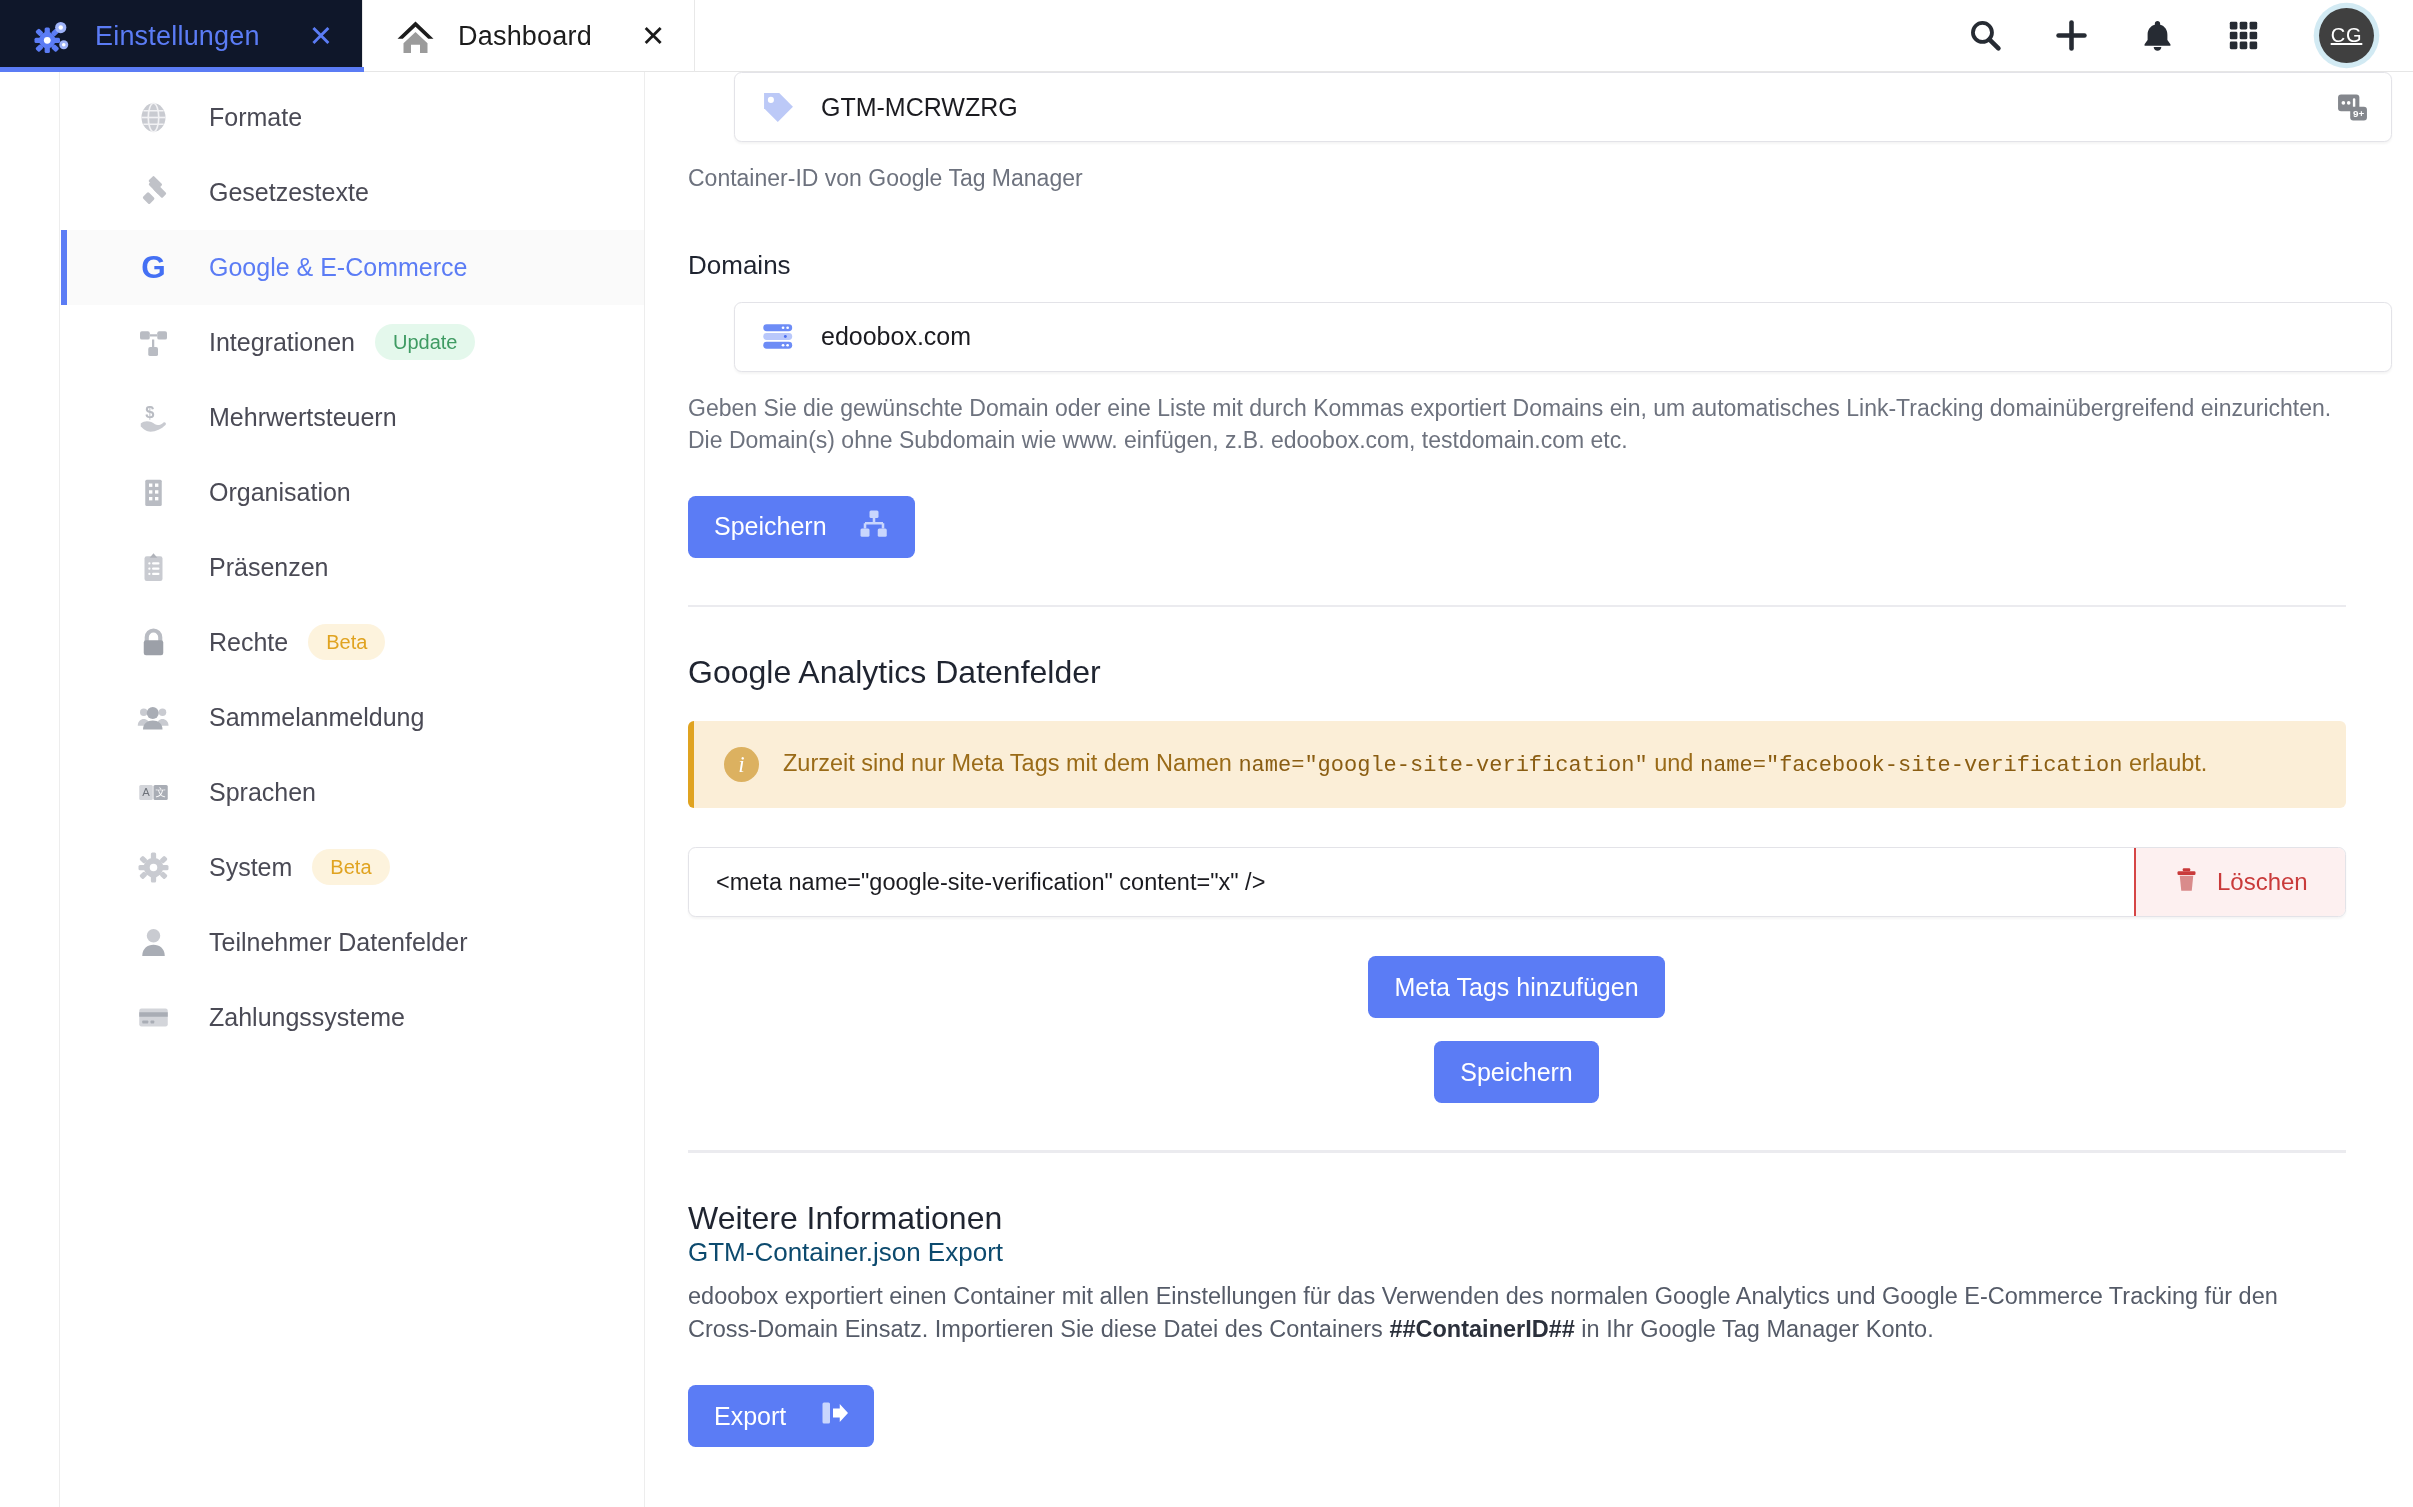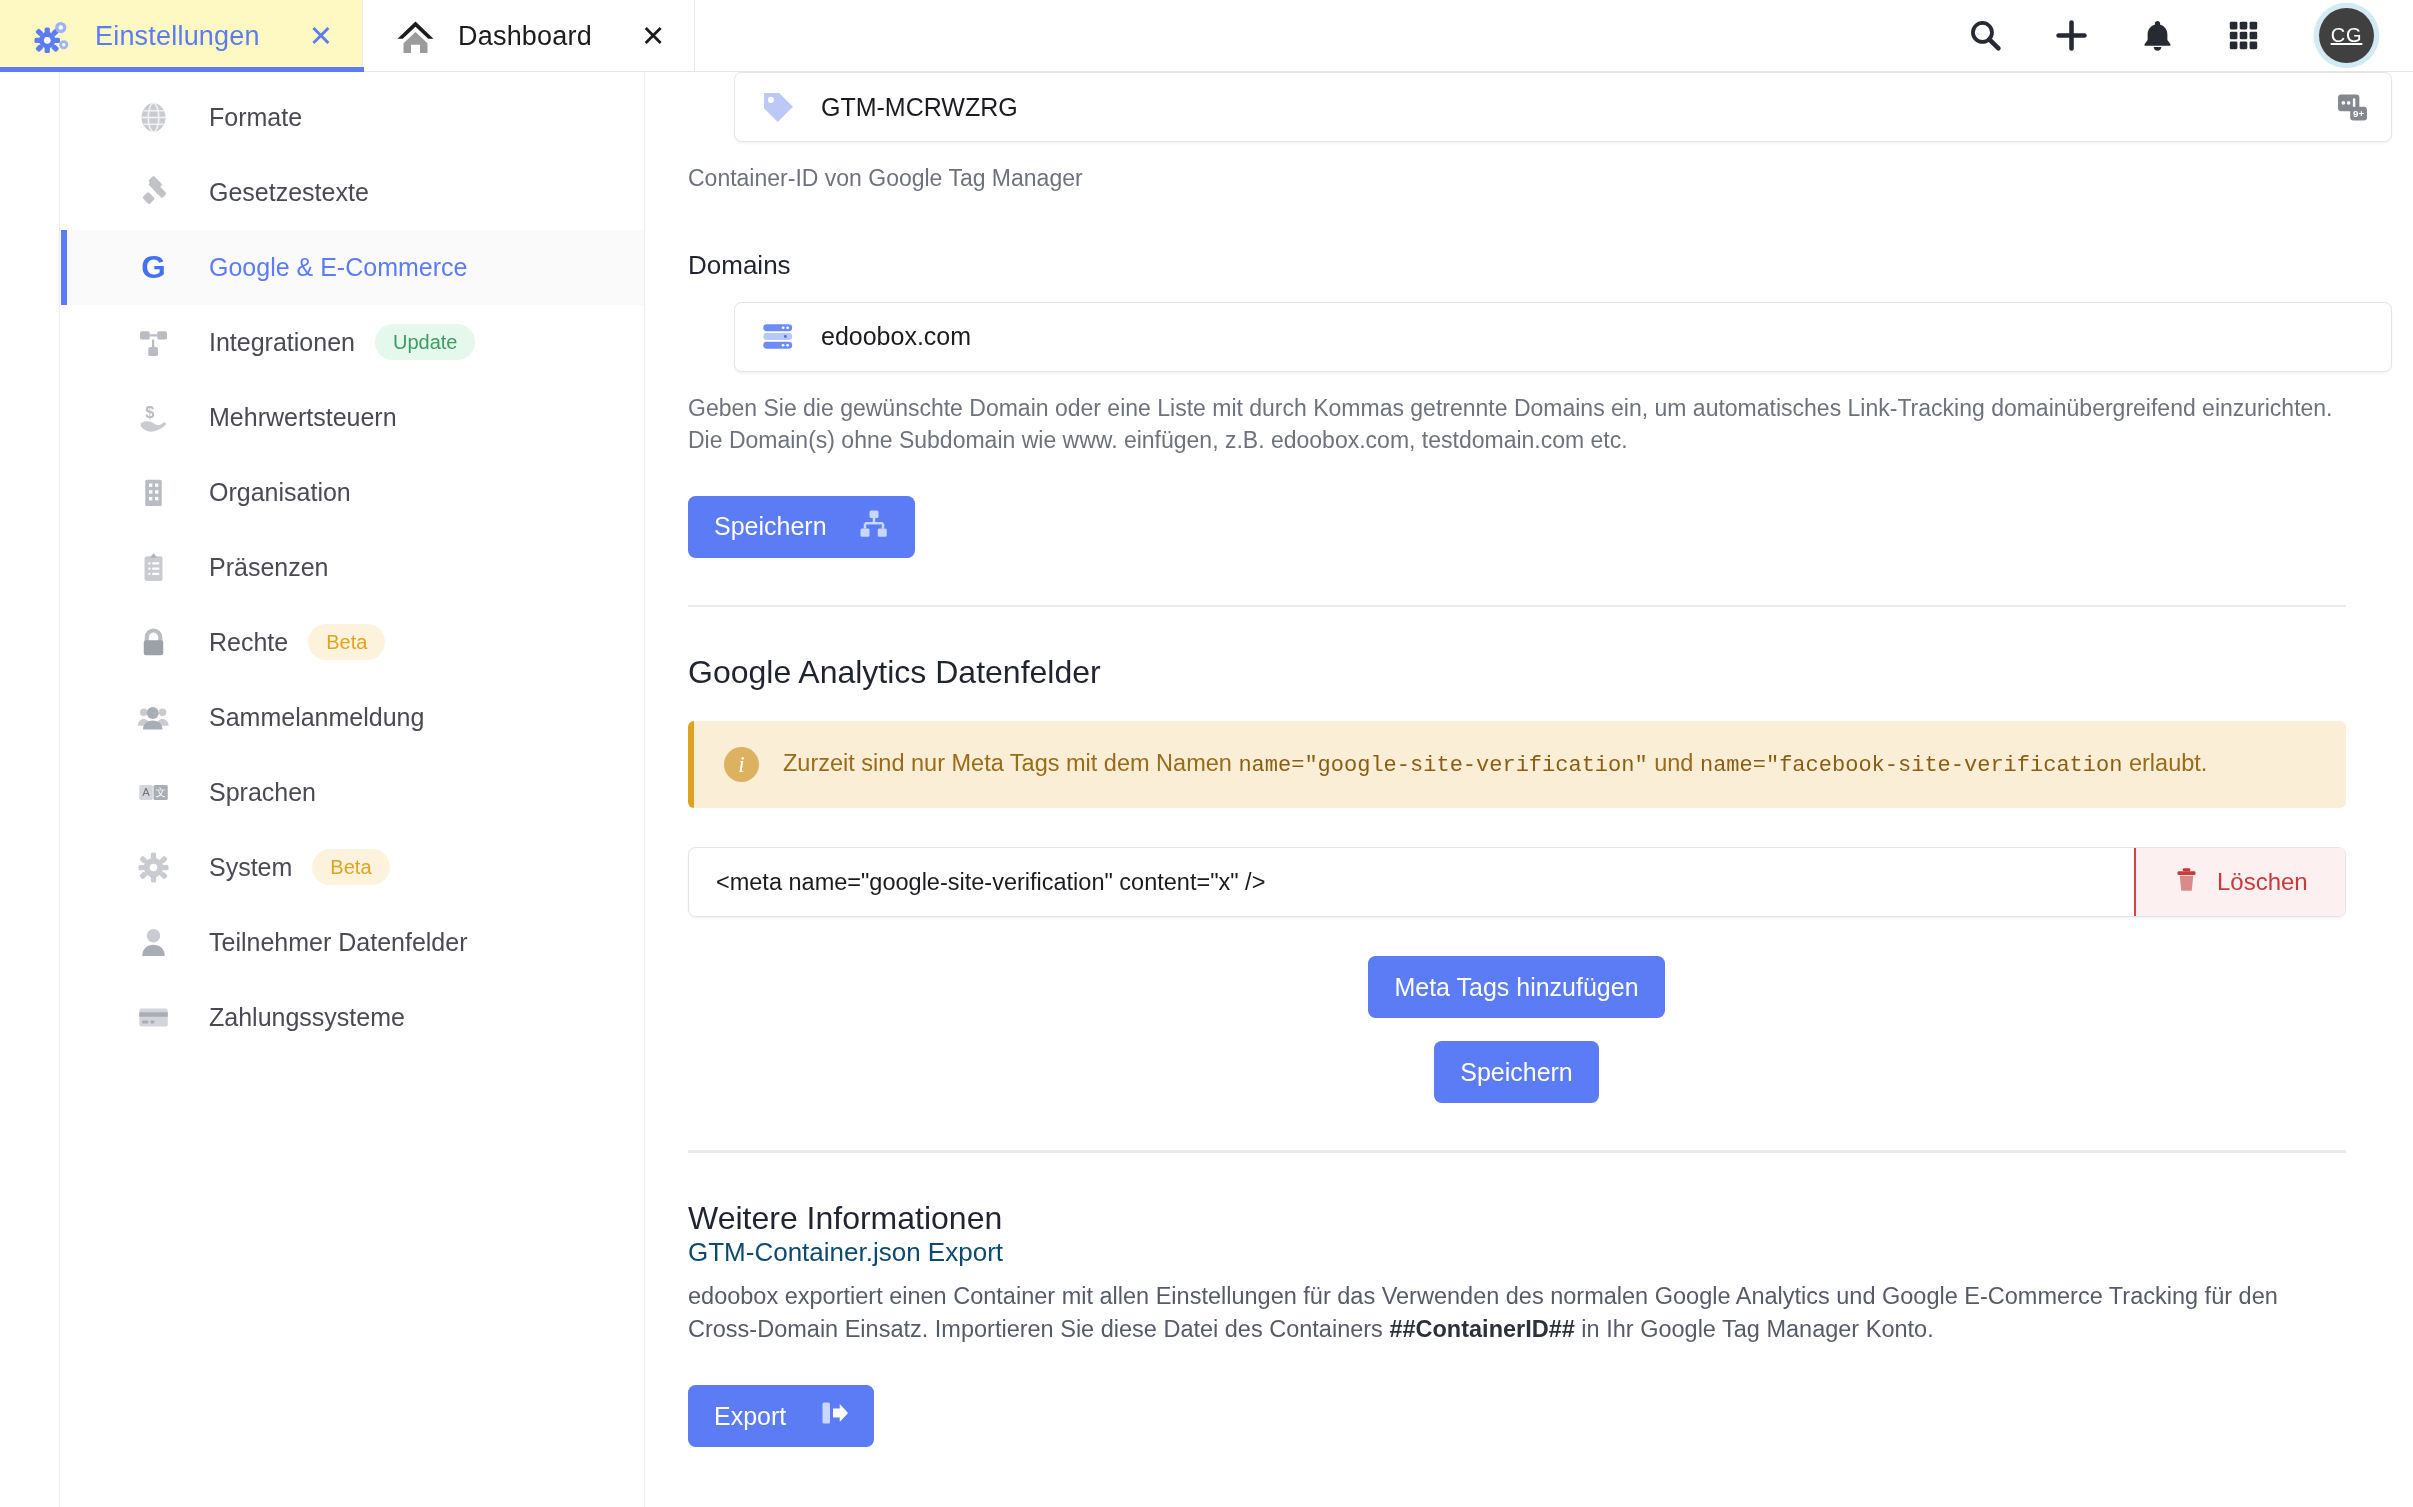--- a/index.html
+++ b/index.html
@@ -20,21 +20,21 @@
   }
   .tab {
     display: flex; align-items: center;
     gap: 23px;
     padding: 0 29px 0 33px;
     height: 72px;
     position: relative;
     border-right: 1.5px solid #e8e8e8;
     min-width: 190px;
   }
-  .tab.active { background: #fef9c3; }
+  .tab.active { background: #0f172a; }
   .tab.active::after {
     content: ""; position: absolute; left: 0; right: -1.5px; bottom: 0;
     height: 4.6px; background: #5b7cf5;
   }
   .tab-icon { width: 39px; height: 39px; flex: 0 0 39px; display: flex; align-items: center; justify-content: center; }
   .tab-label { font-size: 27px; letter-spacing: 0.2px; white-space: nowrap; }
   .tab.active .tab-label { color: #5b7cf5; }
   .tab:not(.active) .tab-label { color: #1c1c1c; }
   .tab-close {
     font-size: 29px; line-height: 1; margin-left: 26px;
@@ -483,21 +483,21 @@
             <circle cx="29" cy="11.5" r="1.8"></circle>
             <circle cx="35" cy="11.5" r="1.8"></circle>
         <circle cx="29" cy="34.5" r="1.8"></circle>
             <circle cx="35" cy="34.5" r="1.8"></circle>
           </g>
         <circle cx="32" cy="23" r="1.9" fill="#4c6ef0"></circle>
       </svg>
     </span>
     <span class="input-text">edoobox.com</span>
   </div>
-  <div class="helper">Geben Sie die gewünschte Domain oder eine Liste mit durch Kommas getrennte Domains ein, um automatisches Link-Tracking domainübergreifend einzurichten. Die Domain(s) ohne Subdomain wie www. einfügen, z.B. edoobox.com, testdomain.com etc.</div>
+  <div class="helper">Geben Sie die gewünschte Domain oder eine Liste mit durch Kommas exportiert Domains ein, um automatisches Link-Tracking domainübergreifend einzurichten. Die Domain(s) ohne Subdomain wie www. einfügen, z.B. edoobox.com, testdomain.com etc.</div>
 
   <div class="btn-row" style="margin-top:39px;">
     <button class="btn">
       <span>Speichern</span>
       <span>
         <svg width="30" height="30" viewBox="0 0 40 40">
           <g fill="#c9d6fd">
             <rect x="14" y="2" width="12" height="10" rx="2"></rect>
             <rect x="2" y="26" width="12" height="11" rx="2"></rect>
             <rect x="25" y="26" width="12" height="11" rx="2"></rect>

